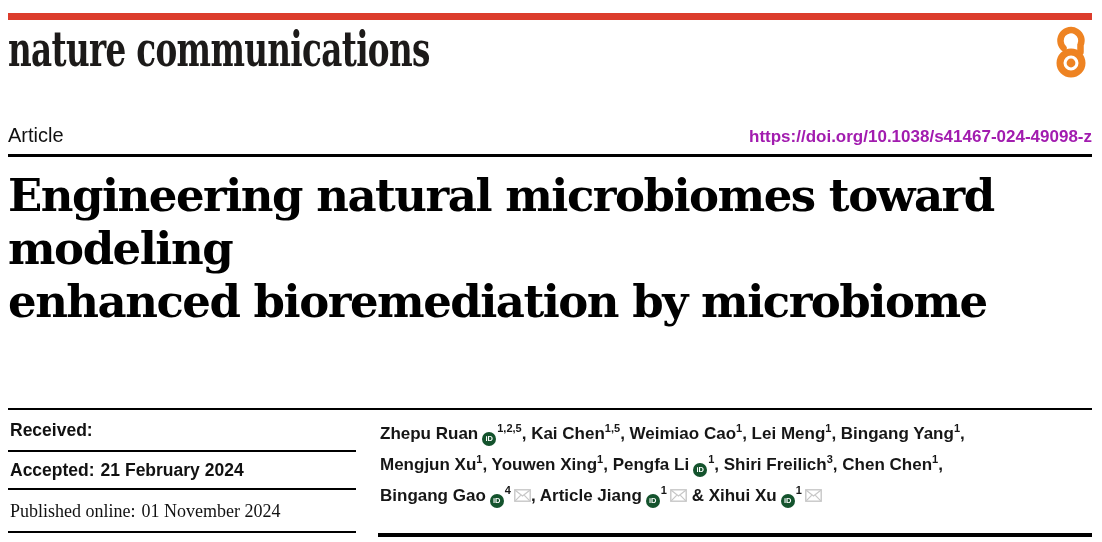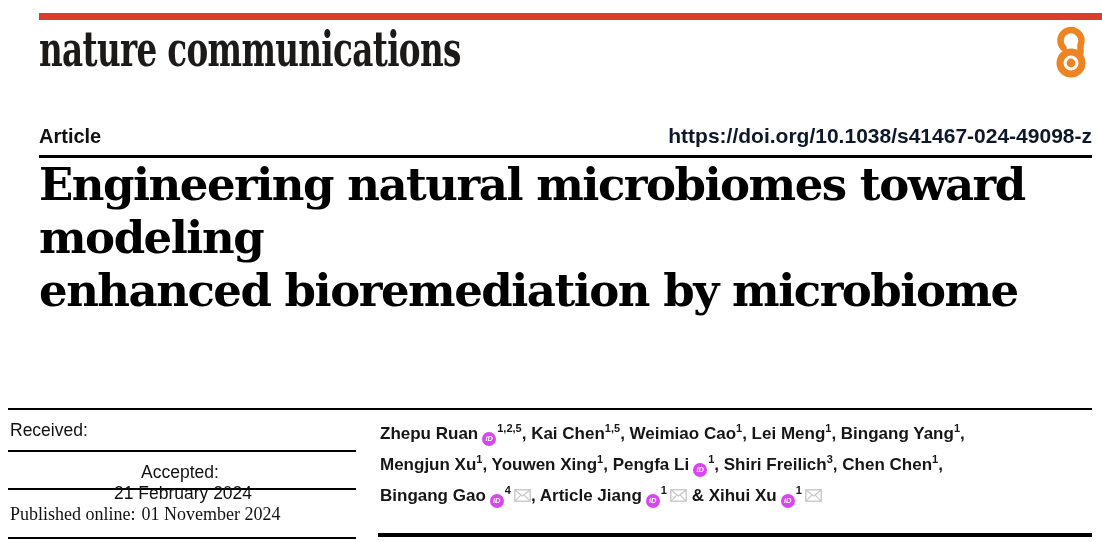--- a/index.html
+++ b/index.html
@@ -5,48 +5,47 @@
   * { margin: 0; padding: 0; box-sizing: border-box; }
   html, body { background: #ffffff; }
   .page {
     position: relative;
     width: 1102px;
     height: 542px;
     background: #ffffff;
     font-family: "Liberation Sans", sans-serif;
     color: #111111;
     overflow: hidden;
-    padding-left: 31px;
   }
   
   .masthead { position: relative; padding: 13px 10px 0 8px; }
   .brand-rule { height: 7px; background: #dc3c2c; width: 1084px; }
   .journal-logo {
     margin-top: 3px;
     font-family: "DejaVu Serif", "Liberation Serif", serif;
     font-weight: 700;
     font-size: 48px;
     letter-spacing: -1px;
     color: #1c1a19;
     transform: scaleX(0.68);
     transform-origin: left center;
     white-space: nowrap;
     line-height: 1.1;
   }
   .oa-icon { position: absolute; right: 10px; top: 24px; }
   
   .article-head { padding: 0 10px 0 8px; margin-top: 48px; }
   .type-row { display: flex; justify-content: space-between; align-items: baseline; }
-  .article-type { font-size: 20px; font-weight: 700; color: #111; }
+  .article-type { font-size: 20px; font-weight: 400; color: #111; }
   .doi-link {
-    font-size: 21px; font-weight: 600; color: #0f172a; text-decoration: none;
+    font-size: 17px; font-weight: 600; color: #a21caf; text-decoration: none;
   }
   .rule-thick { border-bottom: 3px solid #000; margin-top: 7px; }
   .article-title {
-    margin-top: 0;
+    margin-top: 12px;
     font-family: "DejaVu Serif", "Liberation Serif", serif;
     font-weight: 700;
     font-size: 45px;
     line-height: 53px;
     letter-spacing: -1.5px;
     color: #000;
   }
   .article-title span { display: block; }
   
   .meta {
@@ -54,27 +53,27 @@
     border-top: 2px solid #000;
     display: grid;
     grid-template-columns: 348px 1fr;
     column-gap: 22px;
   }
   .history-col { }
   .history-row {
     border-bottom: 2px solid #000;
     padding: 10px 0 9px 2px;
     font-size: 17.5px;
-    font-weight: 400;
+    font-weight: 700;
     height: 42px;
     display: flex; align-items: center;
   }
-  .history-row[data-key="accepted"] { height: 38px; flex-direction: column; }
+  .history-row[data-key="accepted"] { height: 38px; }
   .history-row[data-key="published-online"] {
-    height: 49px;
+    height: 43px;
     font-family: "Liberation Serif", serif;
     font-weight: 400;
     font-size: 18px;
   }
   .history-label { margin-right: 6px; }
   .authors-col {
     padding: 9px 0 0 2px;
     border-bottom: 4px solid #000;
     height: 127px;
     font-size: 17px;
@@ -87,29 +86,28 @@
     font-size: 11px;
     position: relative;
     top: -7px;
     letter-spacing: 0;
     text-align: center;
   }
   .orcid-icon {
     display: inline-flex;
     width: 14px; height: 14px;
     border-radius: 50%;
-    background: #d946ef;
+    background: #14532d;
     color: #fff;
     font-size: 7.5px;
     font-weight: 700;
     align-items: center;
     justify-content: center;
     vertical-align: -2px;
     margin: 8px 1px 0 4px;
-    font-style: italic;
   }
   .mail-icon { vertical-align: -1px; margin-left: 3px; }
 </style>
 </head>
 <body>
 
 <div class="page">
 
   <header class="masthead">
     <div class="brand-rule"></div>

